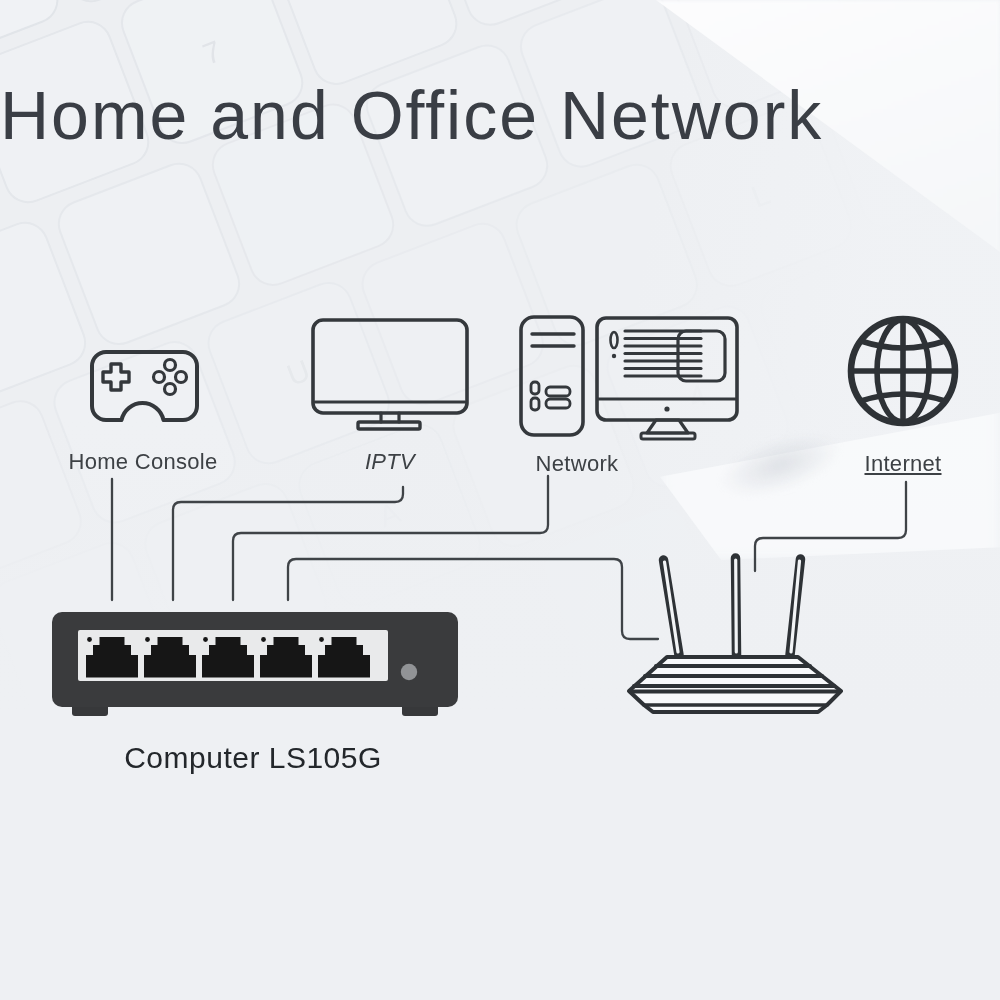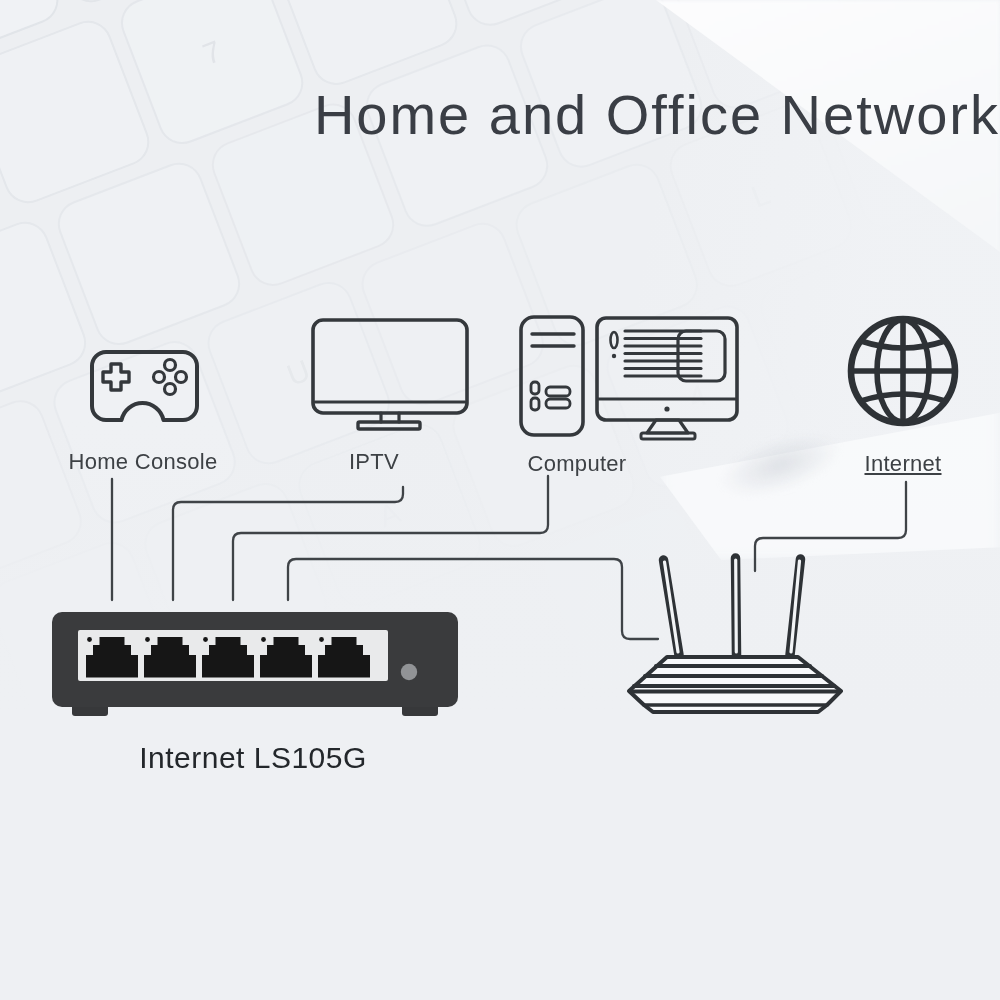--- a/index.html
+++ b/index.html
@@ -24,26 +24,26 @@
   .wedge-top-right { position:absolute; left:600px; top:0; width:400px; height:300px;
     background:linear-gradient(160deg,#fdfdfe,#f4f6f8);
     clip-path:polygon(14% 0, 100% 0, 100% 84%); filter:blur(2px); }
   .wedge-right-mid { position:absolute; left:660px; top:400px; width:340px; height:160px;
     background:rgba(250,251,253,0.8);
     clip-path:polygon(0 48%, 100% 8%, 100% 92%, 18% 100%); filter:blur(7px); }
   .desk-shadow { position:absolute; left:695px; top:430px; width:170px; height:70px;
     background:radial-gradient(closest-side, rgba(198,203,210,0.5), rgba(198,203,210,0) 75%);
     transform:rotate(-18deg); filter:blur(3px); }
   
-  .title { position:absolute; left:0; top:86px; width:1000px; text-align:right;
-    font-size:56px; line-height:58px; font-weight:300; letter-spacing:2px; color:#3a3e45; }
+  .title { position:absolute; left:0; top:86px; width:1000px; text-align:left;
+    font-size:68px; line-height:58px; font-weight:300; letter-spacing:2px; color:#3a3e45; }
   .dev-label { position:absolute; transform:translateX(-50%); white-space:nowrap;
     font-size:22px; line-height:24px; color:#3d4145; letter-spacing:0.3px; }
   .lbl-game     { left:143px; top:450px; }
-  .lbl-iptv     { left:374px; top:450px; }
+  .lbl-iptv     { left:390px; top:450px;font-style:italic; }
   .lbl-computer { left:577px; top:452px; }
   .lbl-internet { left:903px; top:452px;text-decoration:underline; }
   .switch-label { position:absolute; left:253px; top:742px; transform:translateX(-50%);
     font-size:30px; line-height:32px; color:#23272b; letter-spacing:0.5px; white-space:nowrap; }
   
   .diagram { position:absolute; inset:0; }
 </style>
 </head>
 <body>
 
@@ -222,18 +222,18 @@
             <path d="M 318 677.5 L 318 655 L 325 655 L 325 645 L 331.5 645 L 331.5 637 L 356.5 637 L 356.5 645 L 363 645 L 363 655 L 370 655 L 370 677.5 Z" fill="#161616"></path>
             <circle cx="321.5" cy="639.5" r="2.4" fill="#161616"></circle>
           </g>
         </g>
       <circle cx="409" cy="672" r="8.2" fill="#919396"></circle>
     </g>
   </svg>
 
   <div class="dev-label lbl-game">Home Console</div>
   <div class="dev-label lbl-iptv">IPTV</div>
-  <div class="dev-label lbl-computer">Computer</div>
+  <div class="dev-label lbl-computer">Network</div>
   <div class="dev-label lbl-internet">Internet</div>
 
-  <div class="switch-label">Internet LS105G</div>
+  <div class="switch-label">Computer LS105G</div>
 
 </div>
 
 </body></html>

